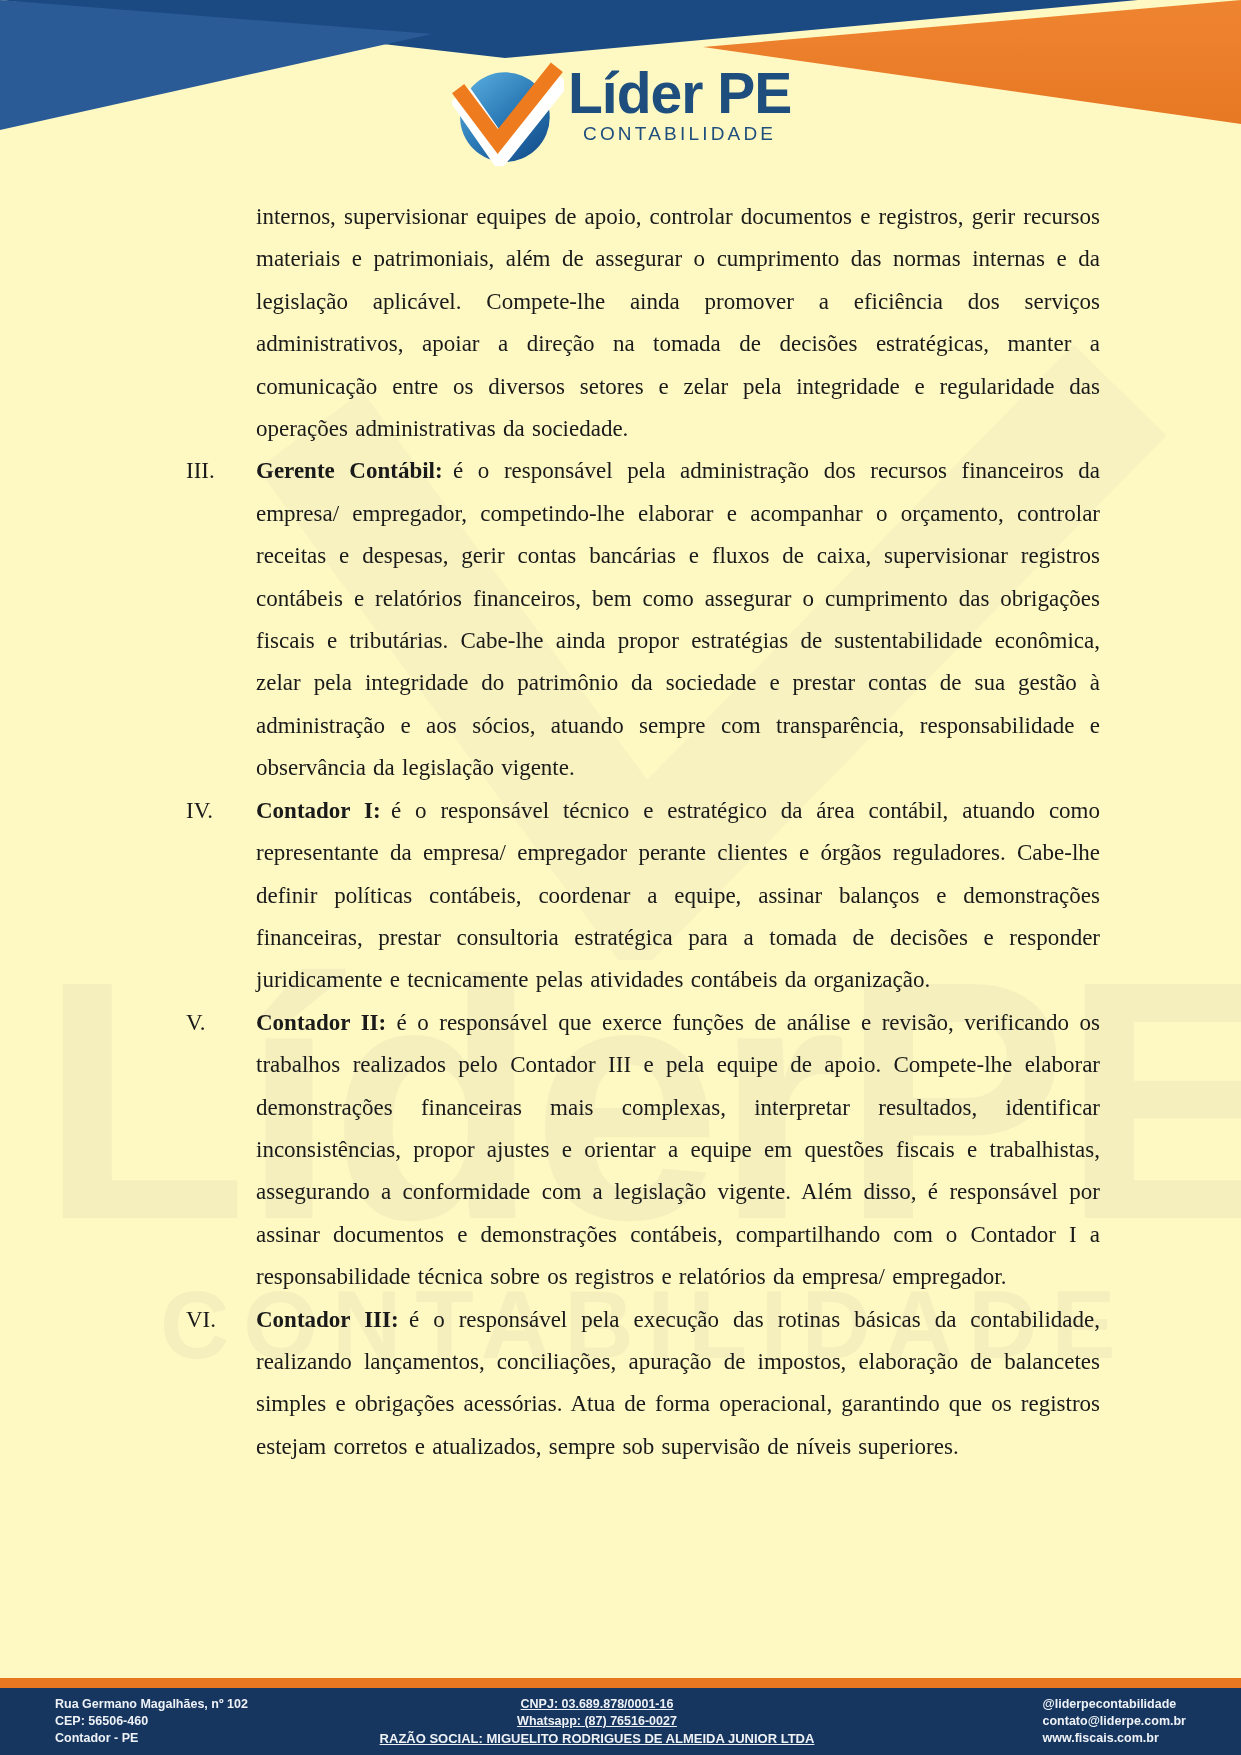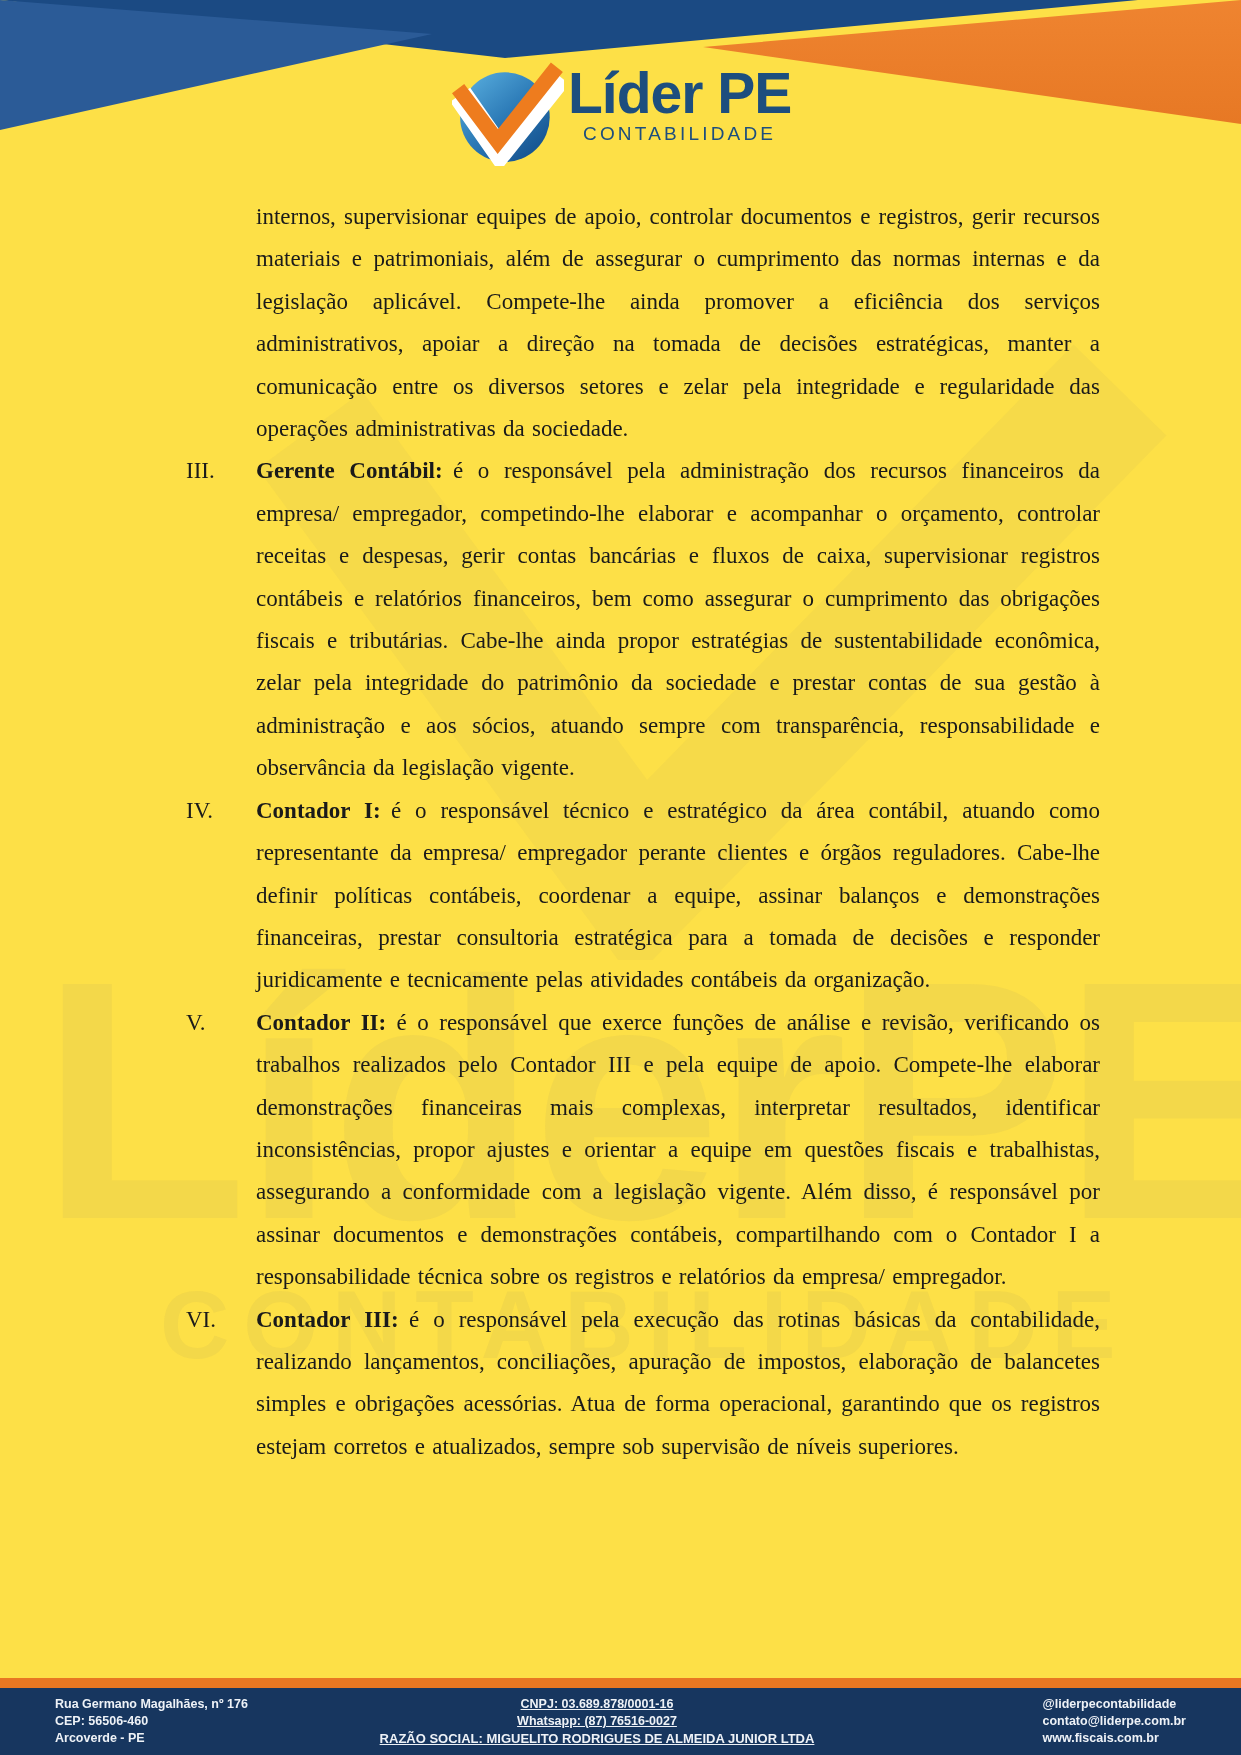--- a/index.html
+++ b/index.html
@@ -1,19 +1,19 @@
 <!DOCTYPE html>
 <html><head>
 <meta charset="utf-8">
 <style>
   html,body{margin:0;padding:0;background:#9a9a9a;}
   .page{
     position:relative;
     width:1241px;height:1755px;
-    background:#fde047;
+    background:#fef9c3;
     overflow:hidden;
     font-family:"Liberation Sans", sans-serif;
     margin:0 auto;
   }
   
   .header{position:absolute;left:0;top:0;width:1241px;height:200px;z-index:3;}
   .shape{position:absolute;left:0;top:0;width:1241px;height:200px;}
   .orange-wedge{
     background:linear-gradient(180deg,#ef8430 0%,#e2711d 100%);
     clip-path:polygon(703px 47px,1241px 0px,1241px 124px);
@@ -123,23 +123,23 @@
 
     <div class="item">
       <span class="numeral">VI.</span>
       <p class="item-text"><b>Contador III:</b><span>é o responsável pela execução das rotinas básicas da contabilidade, realizando lançamentos, conciliações, apuração de impostos, elaboração de balancetes simples e obrigações acessórias. Atua de forma operacional, garantindo que os registros estejam corretos e atualizados, sempre sob supervisão de níveis superiores.</span></p>
     </div>
   </div>
 
   <div class="footer-stripe"></div>
   <div class="footer-bar">
     <div class="footer-col footer-left">
-      <div>Rua Germano Magalhães, nº 176</div>
+      <div>Rua Germano Magalhães, nº 102</div>
       <div>CEP: 56506-460</div>
-      <div>Arcoverde - PE</div>
+      <div>Contador - PE</div>
     </div>
     <div class="footer-col footer-center">
       <div>CNPJ: 03.689.878/0001-16</div>
       <div>Whatsapp: (87) 76516-0027</div>
       <div class="razao">RAZÃO SOCIAL: MIGUELITO RODRIGUES DE ALMEIDA JUNIOR LTDA</div>
     </div>
     <div class="footer-col footer-right">
       <div>@liderpecontabilidade</div>
       <div>contato@liderpe.com.br</div>
       <div>www.fiscais.com.br</div>

